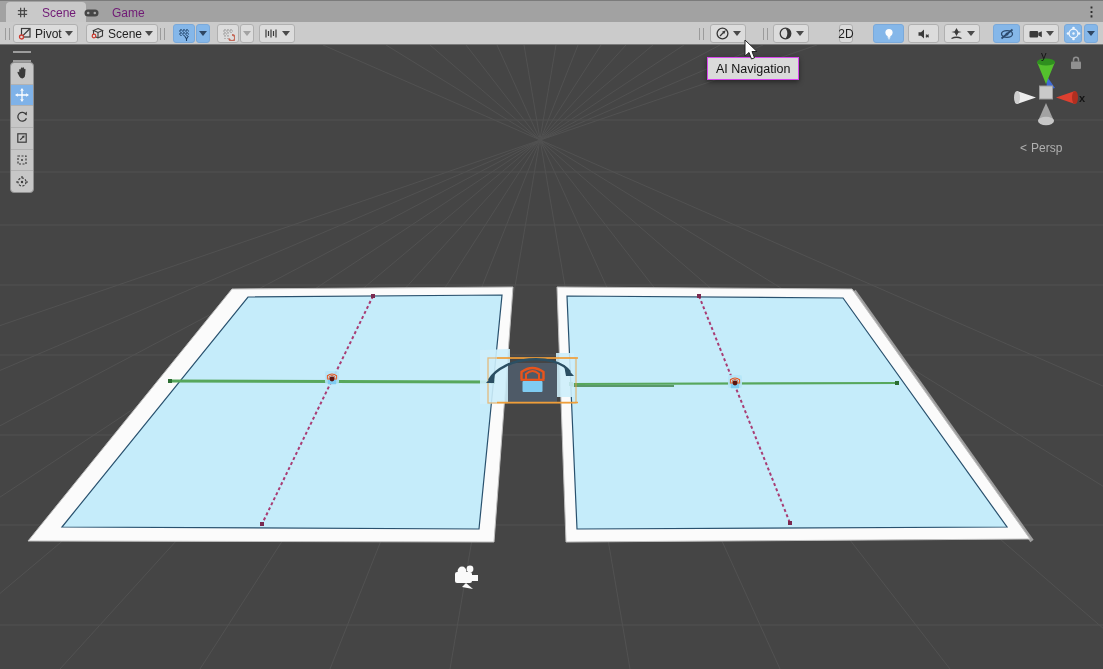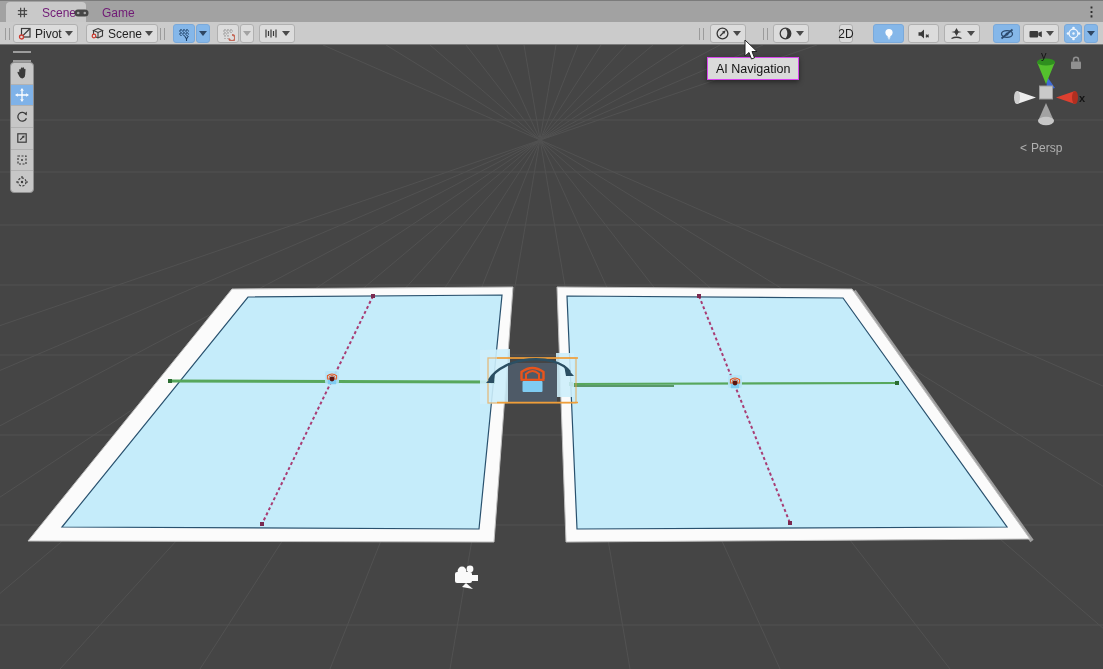--- a/index.html
+++ b/index.html
@@ -58,21 +58,21 @@
       <svg width="13" height="13" viewBox="0 0 14 14">
         <g stroke="#464646" stroke-width="1.3" fill="none">
           <line x1="5" y1="2" x2="5" y2="12"></line>
             <line x1="9" y1="2" x2="9" y2="12"></line>
           <line x1="2" y1="5" x2="12" y2="5"></line>
             <line x1="2" y1="9" x2="12" y2="9"></line>
         </g>
       </svg>
       <span>Scene</span>
     </div>
-    <div class="tab" style="left:64px;">
+    <div class="tab" style="left:74px;">
       <svg width="15" height="13" viewBox="0 0 15 13">
         <rect x="0.5" y="3.5" width="14" height="7" rx="3.5" fill="#464646"></rect>
         <circle cx="4.2" cy="7" r="1.3" fill="#a8a8a8"></circle>
         <circle cx="10.8" cy="7" r="1.3" fill="#a8a8a8"></circle>
       </svg>
       <span>Game</span>
     </div>
     <div class="menu-dots">⋮</div>
   </div>
 

